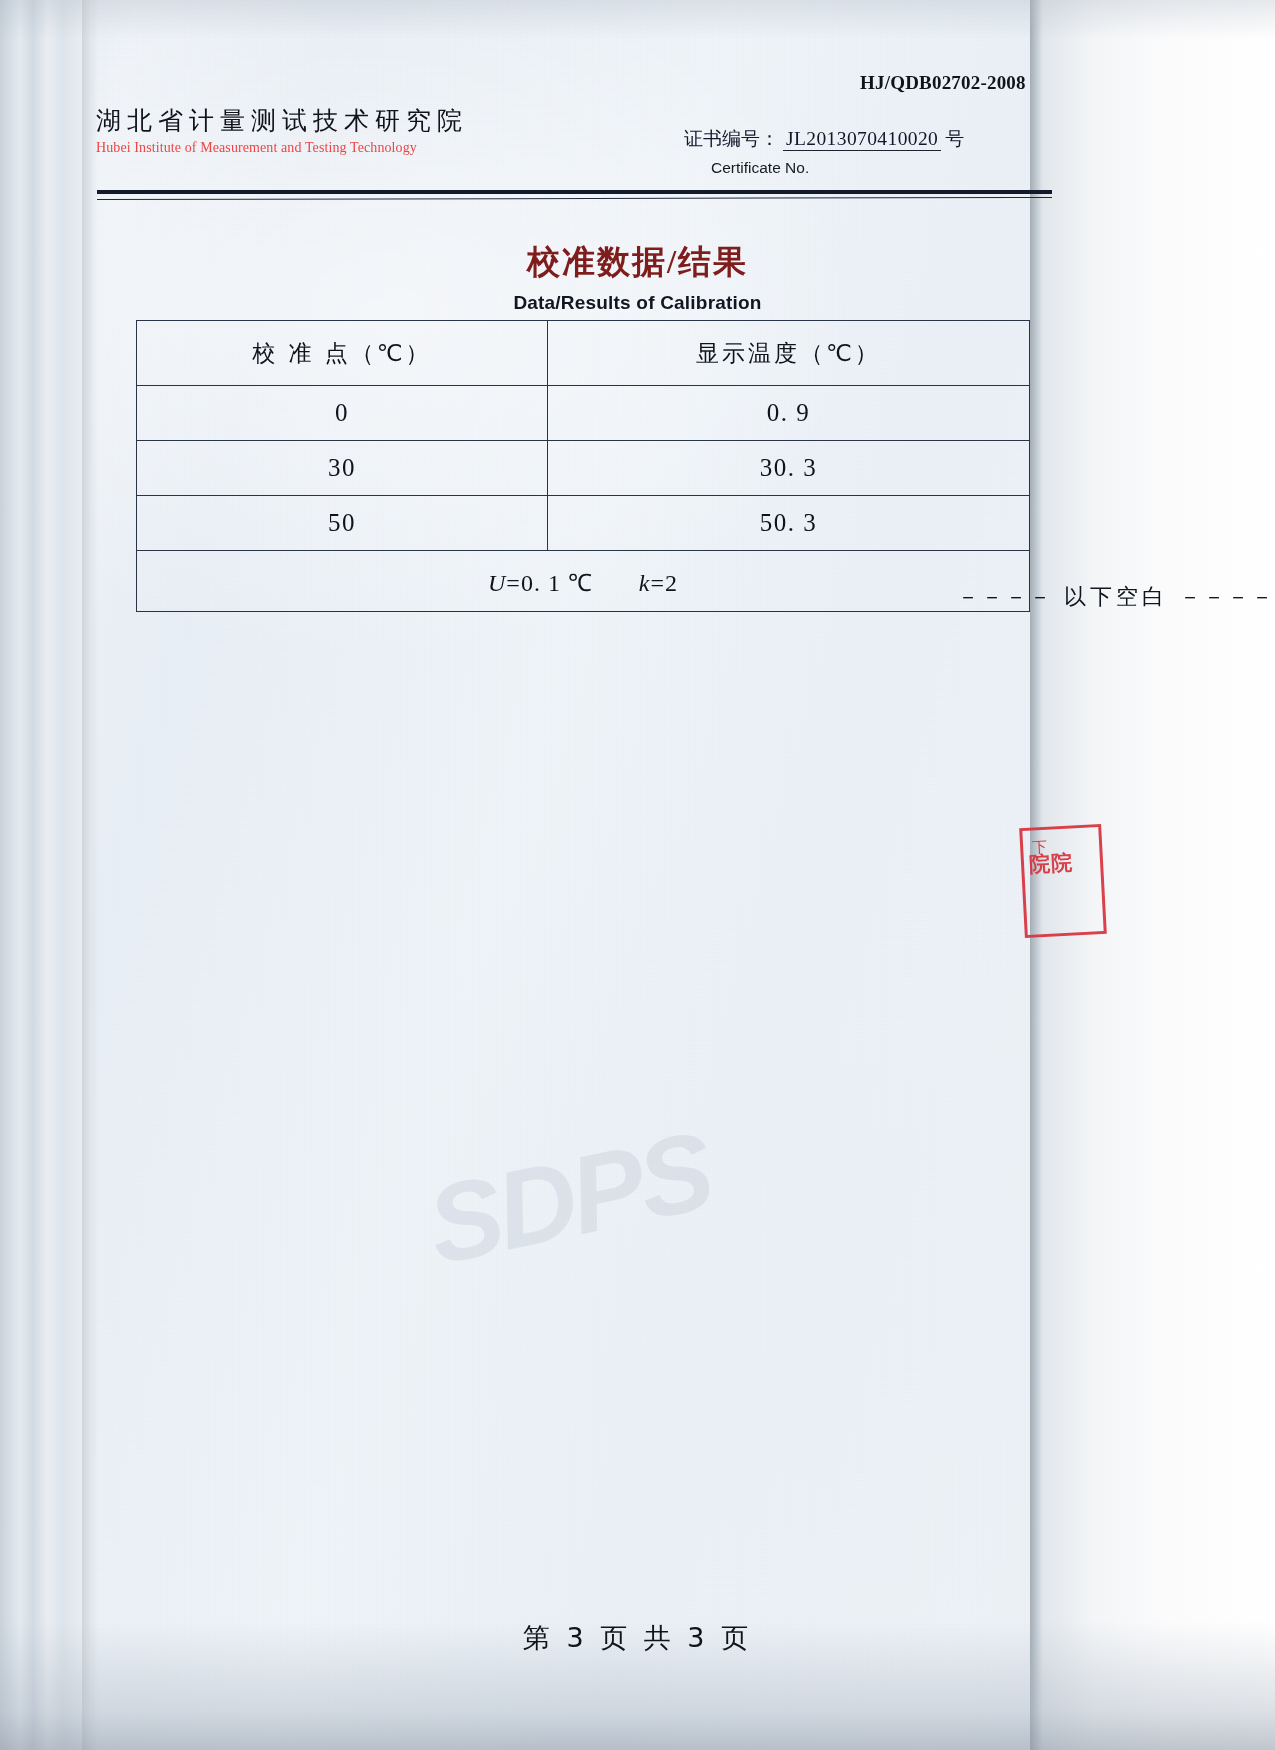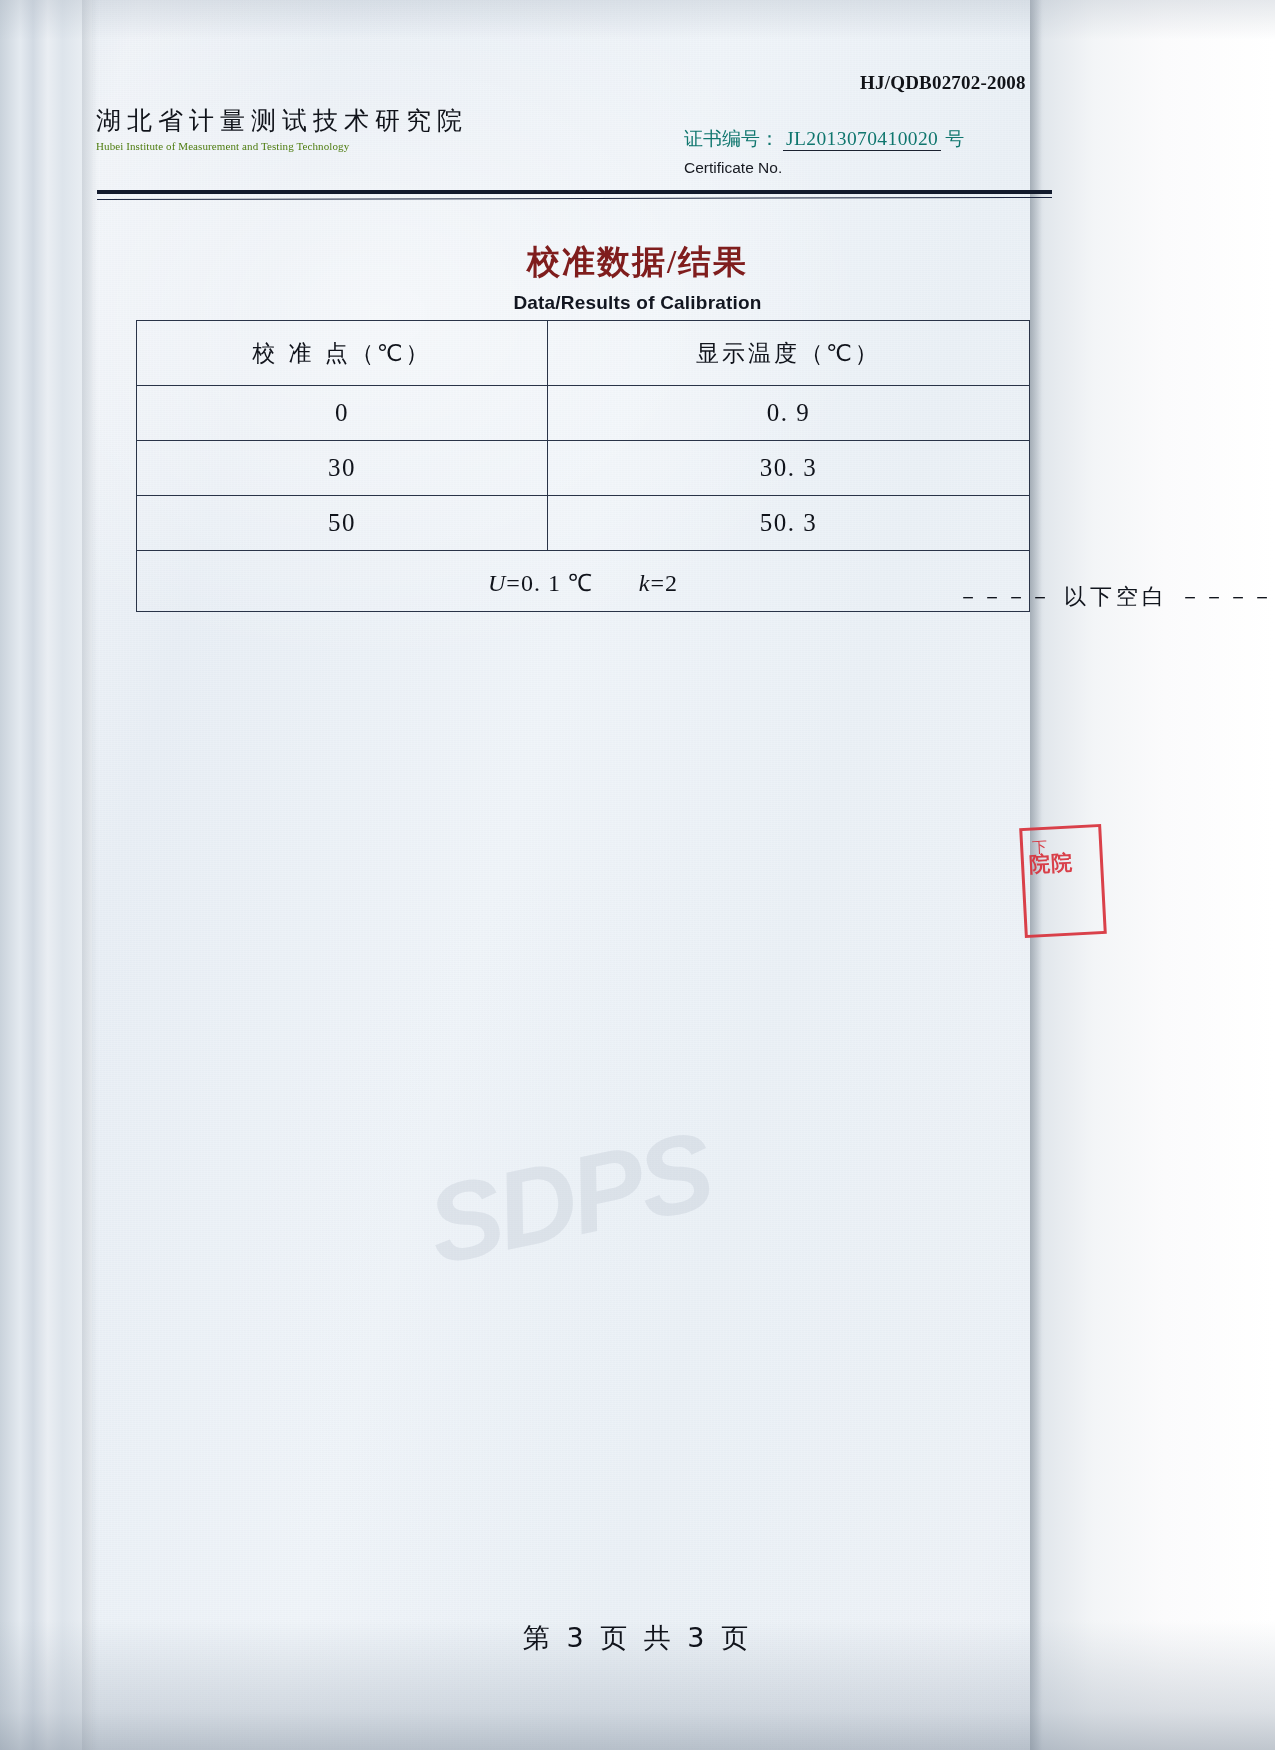--- a/index.html
+++ b/index.html
@@ -100,49 +100,50 @@
   .org-cn {
     font-family: "DejaVu Sans", sans-serif;
     font-weight: normal;
     font-size: 25px;
     letter-spacing: 6px;
     color: #10131a;
   }
   .org-en {
     margin-top: 3px;
     font-family: "Liberation Serif", serif;
-    font-size: 11px;
+    font-size: 14px;
     letter-spacing: .1px;
-    color: #4d7c0f;
+    color: #ef4444;
   }
   .cert-block {
     position: absolute;
     left: 684px;
     top: 126px;
     font-size: 0;
   }
   .cert-line1 {
     font-family: "DejaVu Sans", sans-serif;
     font-size: 19px;
-    color: #0f766e;
+    color: #0f172a;
     white-space: nowrap;
   }
   .cert-no-value {
     font-family: "Liberation Serif", serif;
     font-size: 19.5px;
     letter-spacing: .4px;
     border-bottom: 1.2px solid #1b2230;
     padding: 0 3px 1px 3px;
     margin: 0 4px;
   }
   .cert-line2 {
     font-family: "Liberation Sans", sans-serif;
     font-size: 15.5px;
     margin-top: 7px;
     color: #171a21;
+    margin-left: 27px;
   }
 
   .rule-thick {
     position: absolute;
     left: 97px;
     top: 190px;
     width: 955px;
     height: 3.5px;
     background: #121a2c;
   }

